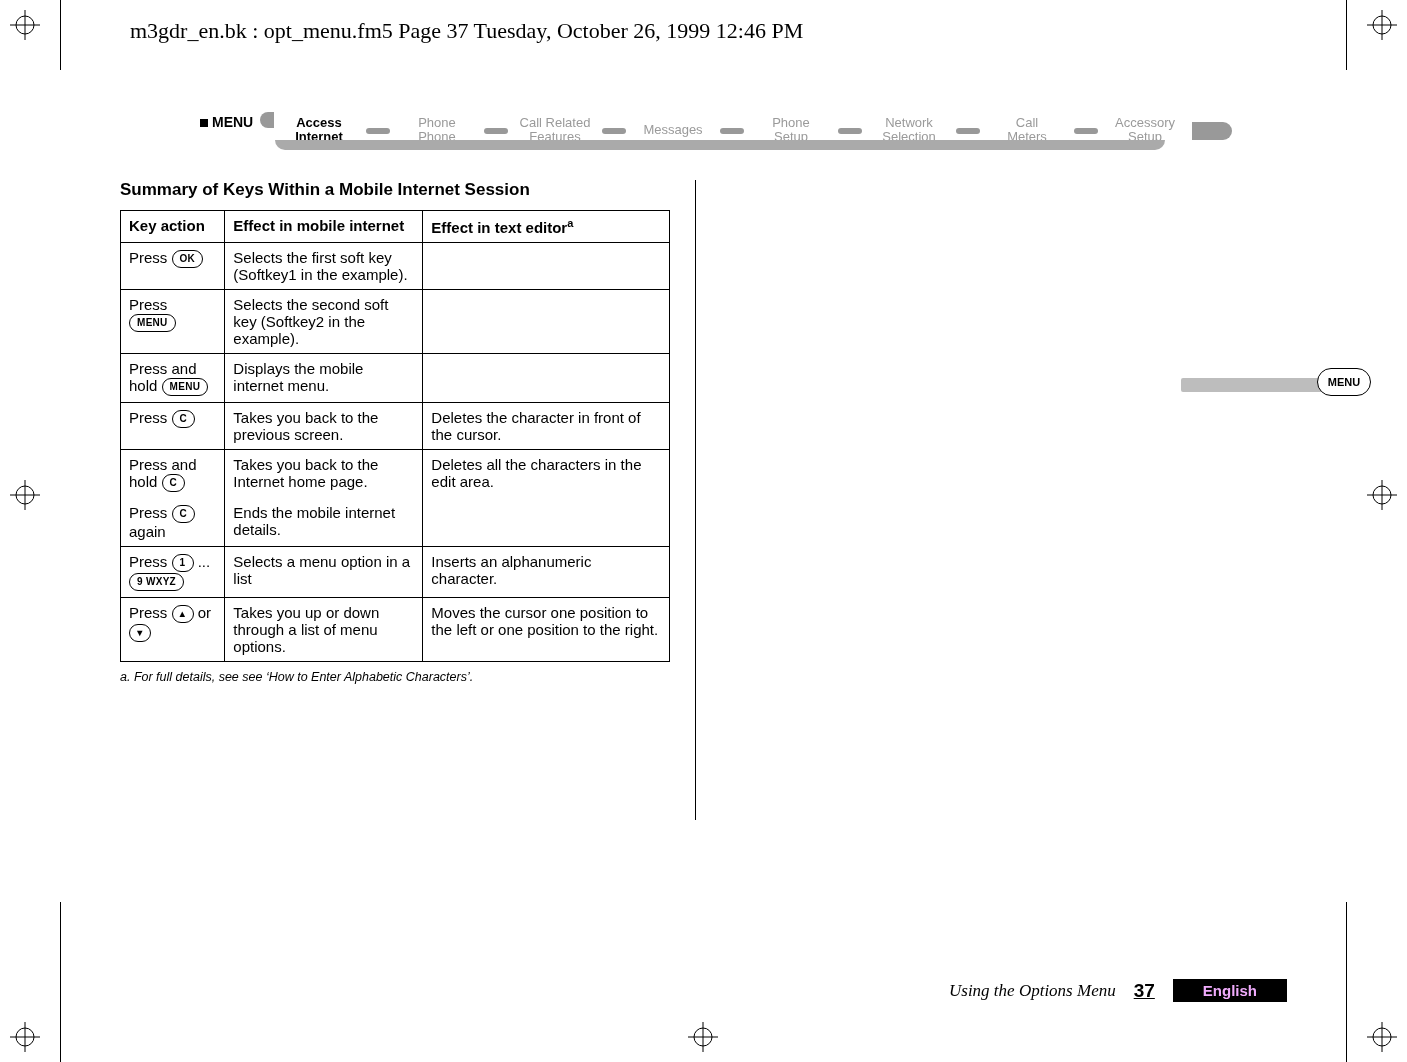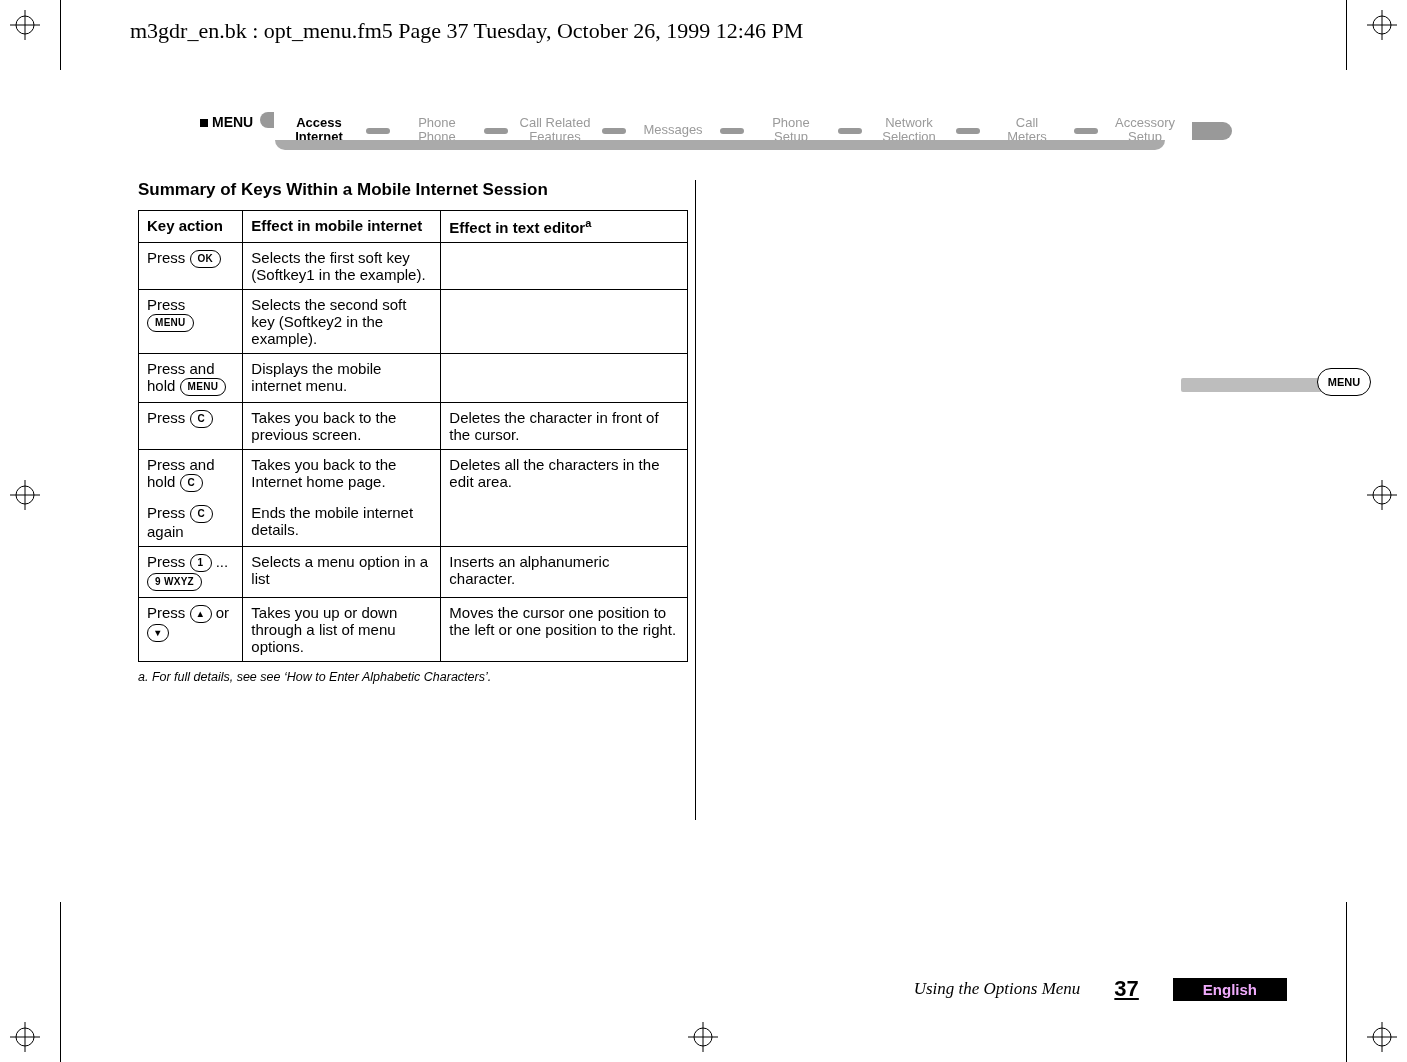--- a/index.html
+++ b/index.html
@@ -120,21 +120,21 @@
     left:60px;
     width:14px;height:16px;
     background:#999;
     border-radius: 10px 0 0 10px;
   }
 
   
   .content {
     position:absolute;
     top: 180px;
-    left: 138px;
+    left: 120px;
     width: 550px;
   }
   .section-heading {
     font-weight: bold;
     font-size: 17px;
     margin-bottom: 10px;
   }
 
   table.keytable {
     border-collapse: collapse;
@@ -212,30 +212,30 @@
     justify-content:center;
   }
 
   
   .footer-line {
     position:absolute;
     bottom: 60px;
     right: 120px;
     display:flex;
     align-items:center;
-    gap: 34px;
+    gap: 18px;
   }
   .footer-italic {
     font-style: italic;
     font-family: "Times New Roman", serif;
     font-size: 17px;
   }
   .footer-page {
     font-weight: bold;
-    font-size: 22px;
+    font-size: 19px;
     text-decoration: underline;
   }
   .footer-lang {
     background:#000;
     color:#f0abfc;
     font-weight:bold;
     font-size:15px;
     padding:3px 30px;
   }
 </style>

